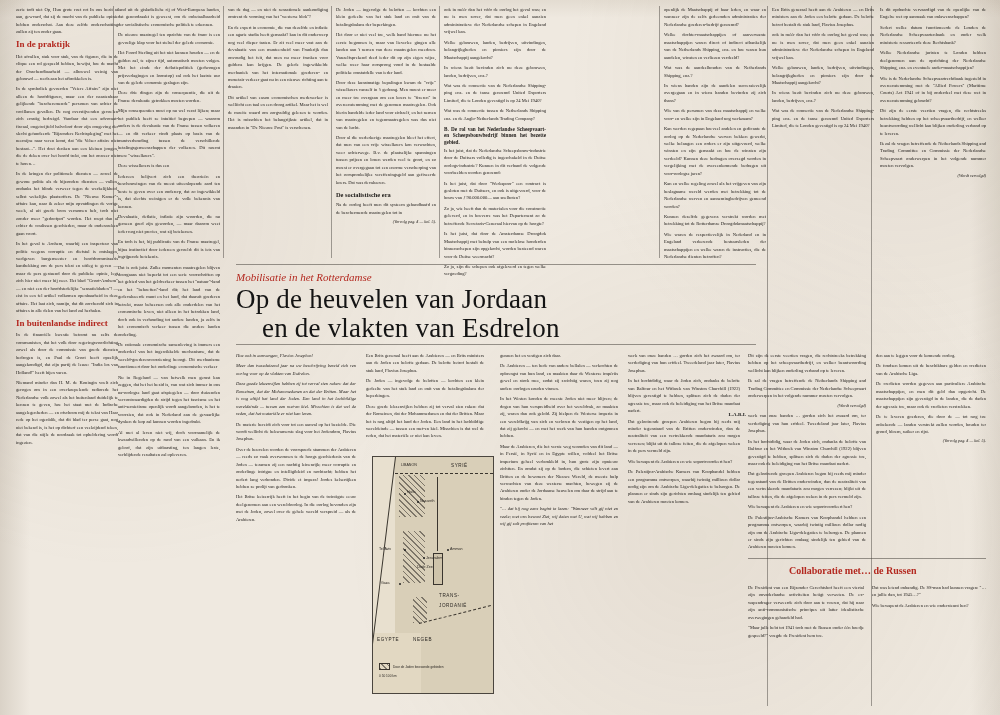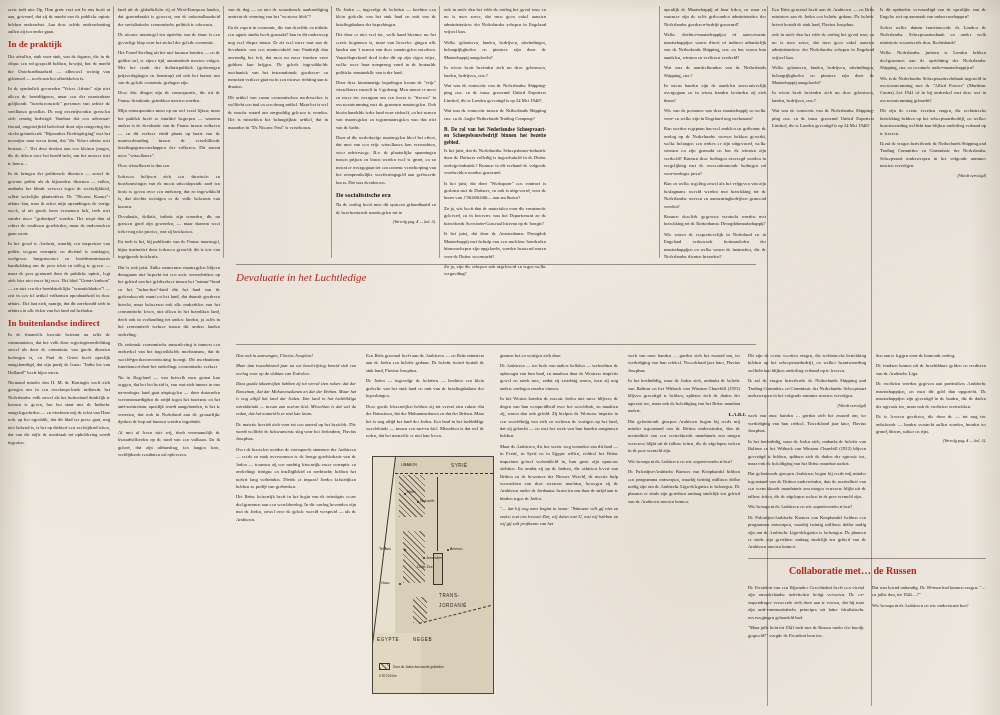--- a/index.html
+++ b/index.html
@@ -125,21 +125,21 @@
   }
   .tinycap{font-size:4.2px;font-style:italic;text-align:right;margin-top:3px;}
   .ital{font-style:italic;}
 </style>
 </head>
 <body>
 
 <div class="page">
   <div class="grain"></div>
 
-  <div class="col" style="left:8px;top:6px;width:102px;">
+  <div class="col" style="left:16px;top:6px;width:102px;">
     <p>zerie todt niet Op, Hun grote roet rot In ons bezit at aan, gewvard, dat zij de macht van de publieke opinie hebben onderschat. Aan deze zelfde onderschatting zullen zij ten onder gaan.</p>
     <div class="hd-red">In de praktijk</div>
     <p>Het afvallen, stuk voor stuk, van de figuren, die in de clique een rol gespeeld hebben, bewijst, hoe de macht der Onschendbaarheid — alhoewel weinig van gebouwd — reeds aan het afbrokkelen is.</p>
     <p>In de symboliek gevoerden "Veiere Affaire" zijn niet alleen de hoofdfiguren, maar een der naastenbaar gelijkende "bescheremende" personen van achter de cocillanen gevallen. De nog overstijvenden gevoelen zich ernstig bedreigd. Vandaar dat een advocaat-fiscaal, ongetwijfeld halvcloof door zijn omgeving der slecht gefundeerde "Bijzondere Rechtspleging" met het neemijne naar veren komt, dat "die Velser affaire niet bestaat…". Het doet denken aan een kleinen jongen, die de deken over het hoofd trekt, om het onweer niet te horen…</p>
     <p>In de kringen der politionele diensten — zowel de gewone politie als de bijzondere diensten — vallen, ondanks het blinde verweer tegen de werkelijkheid, selbst wekelijks plaatsoffers. De "Nieuwe Kamer"-affaire kan, naar ik zeker mijn opvatdingen de vorige week, al uit goede bron vernomen heb, toch niet zonder meer "gedoofpot" worden. Het roept dan al echter de coulissen geschieden, maar de onderzoeken gaan voort.</p>
     <p>In het geval te Arnhem, waarbij een inspecteur van politie wegens corruptie en diefstal is ontslagen, wedgeven burgemeester en hoofdcommissaris kanthekking om de pers tekst en uitleg te geven — maar de pers gestuend door de publieke opinie, legt zich hier niet meer bij neer. Het blad "Groot-Arnhem" — en niet een der hoofdstedelijke "sensatiebladen"! — eist in een fel artikel volkomen openbaarheid in deze affaire. Het laat zich, namijn, dat dit zorchendd zich in affaires in alle delen van het land zal herhalen.</p>
     <div class="hd-red">In buitenlandse indirect</div>
     <p>In de financiële kwestie betoont nu zelfs de communisten, dat het volk door regeringsvoorlichting zowel als door de commissie van goede diensten bedrogen is, en Paul de Groot heeft opzelijk aangekondigd, dat zijn partij de leuze: "India los van Holland!" heeft bijen varen.</p>
     <p>Niemand minder dan H. M. de Koningin voelt zich gerogen om in een overkoepelende radiorede het Nederlandse volk zowel als het buitenland duidelijk te kennen te geven, hoe het staat met de Indische aangelegenheden — en ofschoon mij de tekst van Haar rede op het ogenblik, dat dit blad ter perse gaat, nog niet bekend is, is het op dichterf een veelzijdend teken, dat van die stijle de noodzaak tot opheldering wordt ingezien.</p>
   </div>
@@ -216,21 +216,25 @@
     <p>Welke Nederlandse juristen te Londen hebben deelgenomen aan de oprichting der Nederlandse Shipping, enz. en eventuele ander-maatschappijen?</p>
     <p>Wie is de Nederlandse Scheepvaartrechtbank ingesteld in overeenstemming met de "Allied Powers" (Maritime Courts) Act 1941 of in bij onderdeel met deze wet in overeenstemming gebracht?</p>
     <p>Dit zijn de eerste veertien vragen, die rechtstreeks betrekking hebben op het scheepvaartbedrijf, en welker beantwoording wellicht kan blijken onderling verband op te leveren.</p>
     <p>Ik zal de vragen betreffende de Netherlands Shipping and Trading Committee en Commissie der Nederlandse Scheepvaart onderwerpen in het volgende nummer moeten vervolgen.</p>
     <p class="tinycap">(Wordt vervolgd)</p>
   </div>
 
   <div class="hrule" style="left:236px;top:264px;width:520px;"></div>
 
   <div class="feature">
-    <div class="kicker">Devaluatie in het Luchtledige</div>
+    <div class="kicker">Mobilisatie in het Rotterdamse</div>
+    <h1>
+      <span>Op de heuvelen van Jordaan</span>
+      <span class="l2">en de vlakten van Esdrelon</span>
+    </h1>
   </div>
 
   <div class="hrule" style="left:236px;top:344px;width:520px;"></div>
 
   <div class="col" style="left:236px;top:352px;width:120px;">
     <p class="ital">Hoe ook in aanvangen, Flavius Josephus!</p>
     <p class="ital">Meer dan tweeduizend jaar na uw beschrijving bereid zich ren oorlog voor op de vlakten van Esdrelon.</p>
     <p class="ital">Deze goede lekzenvijlen hebben zij tot verval zien raken: dat der Romeinen, dat der Mohammedanen en dat der Britten. Maar het is nog altijd het land der Joden. Een land in het lachbildige wereldeinde — tussen een met-en kiel. Misschien is dat wel de reden, dat het materiële er niet kan leven.</p>
     <p>De materie bereidt zich voor tot een aanval op het bezielde. Die wordt wellicht de bekwamerste slag voor het Jodendom, Flavius Josephus.</p>
     <p>Over de heuvelen worden de voorspoede stammen der Arabieren — reeds zo vaak overwonnen te de hoogs geschiedenis van de Joden — tezamen zij een nachtig leinenrijk; meer corruptie en onderlinge intrigue en intelligibleid en nochtacht; hebben het nedert lang verbonden. Divide et impera! Jordes kelsertijken hebben ze prolijt van gedronken.</p>

